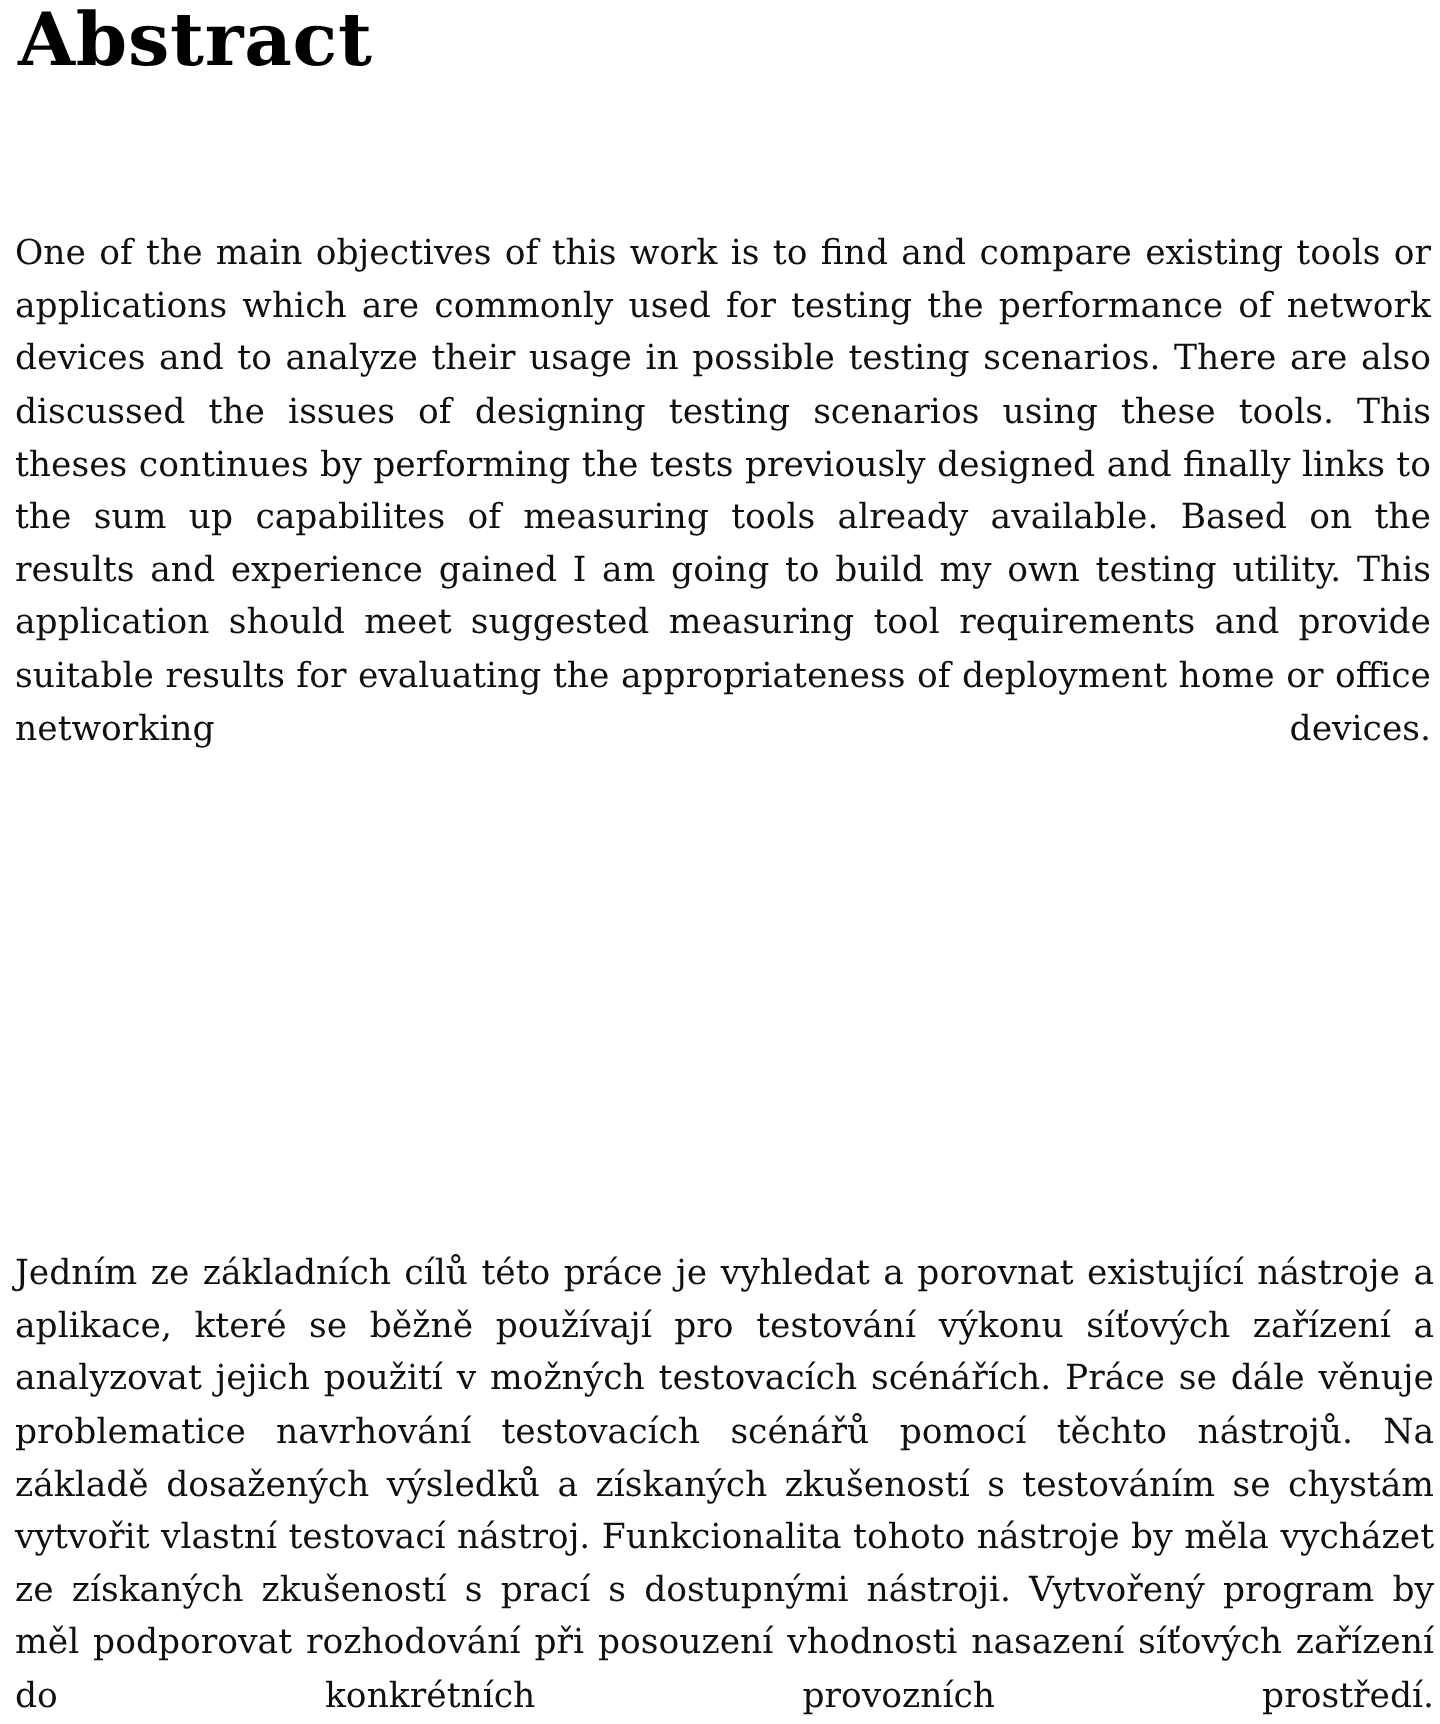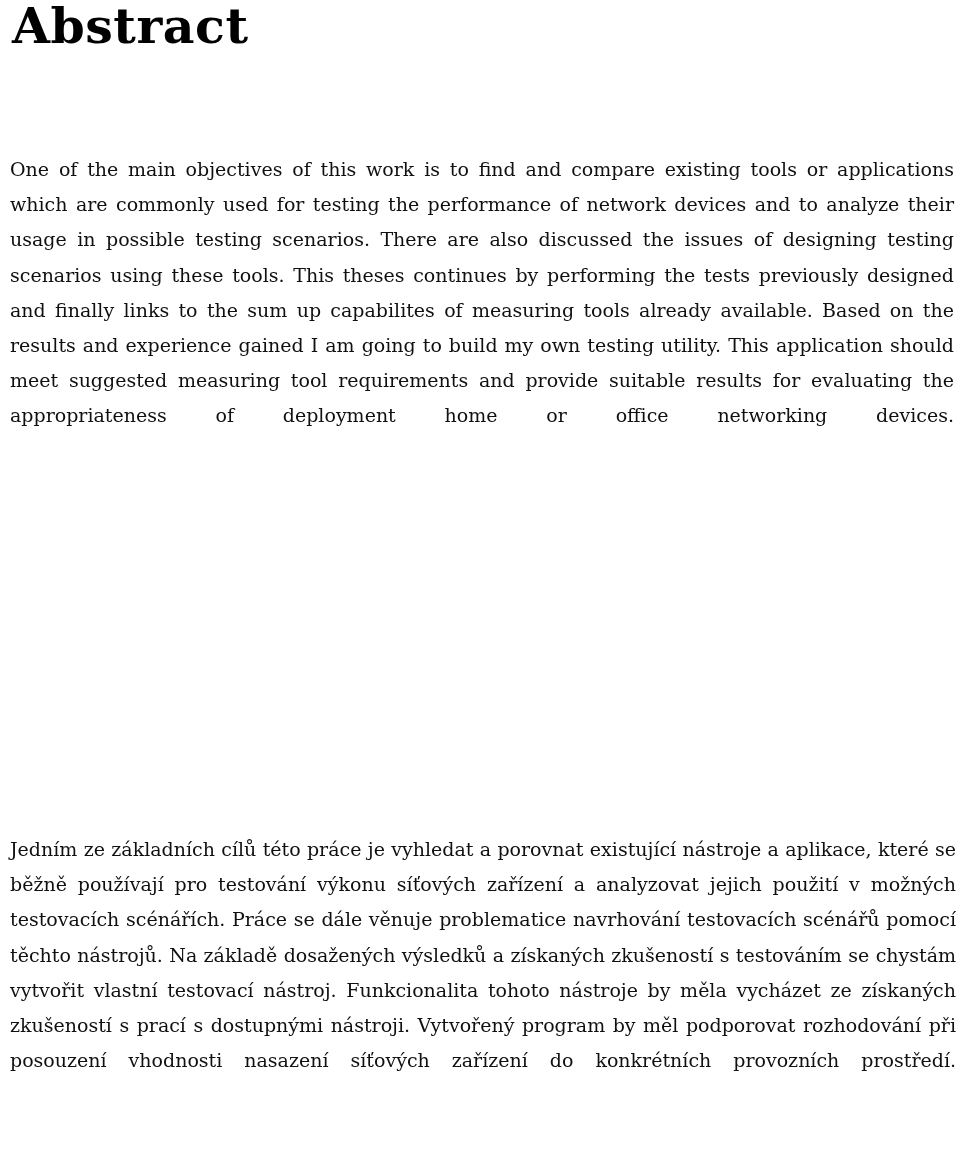--- a/index.html
+++ b/index.html
@@ -47,21 +47,21 @@
   #heading-abstrakt-wrap {
     position: absolute;
     left: 12px;
     top: 668px;
   }
 
   
   .abstract-body {
     position: absolute;
     font-family: "DejaVu Serif", "Liberation Serif", serif;
-    font-size: 19px;
+    font-size: 23px;
     line-height: 35.2px;
     text-align: justify;
     text-justify: inter-word;
     color: #101010;
     margin: 0;
     hyphens: none;
     -webkit-hyphens: none;
     word-spacing: 0.2px;
   }
 

